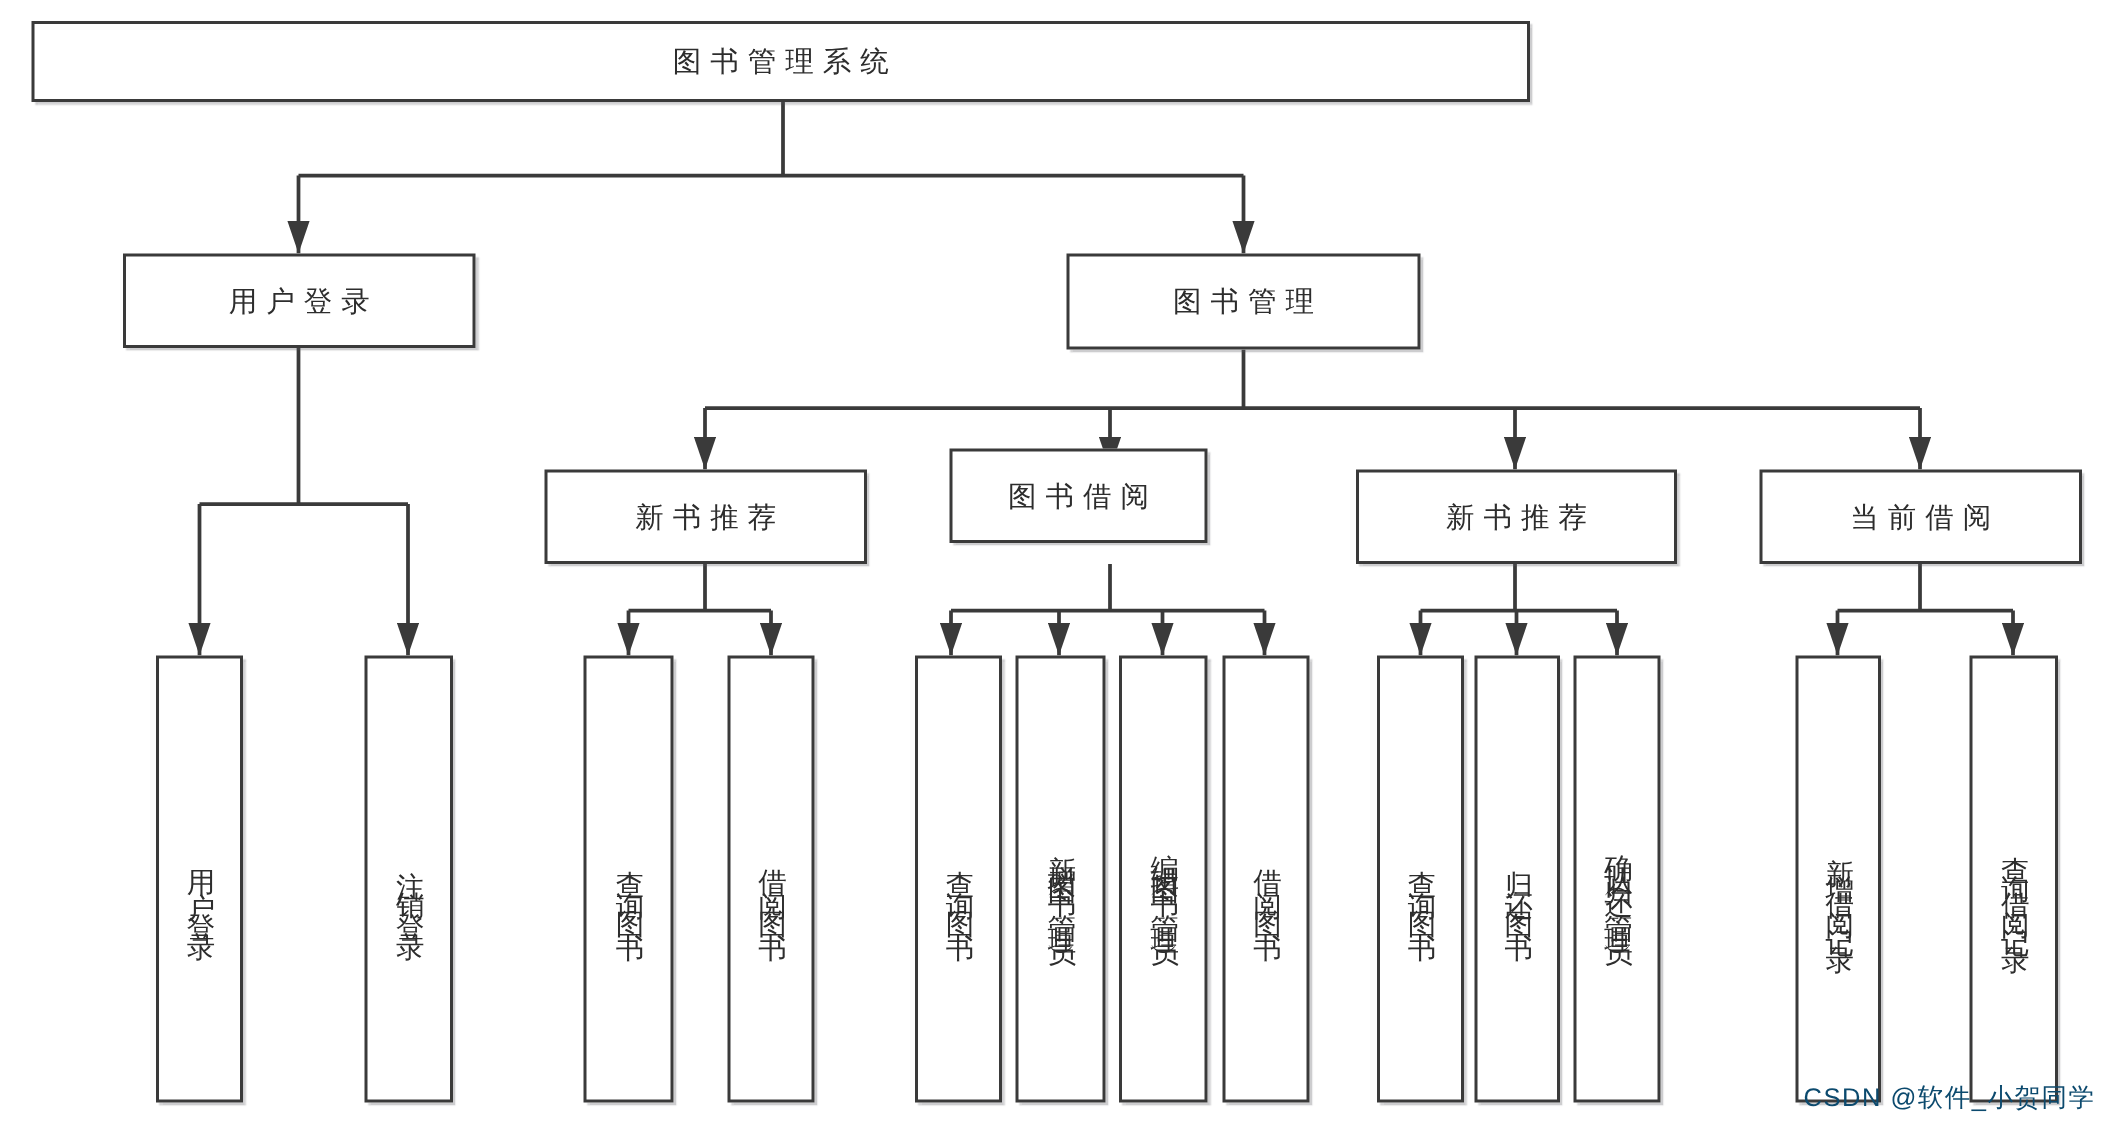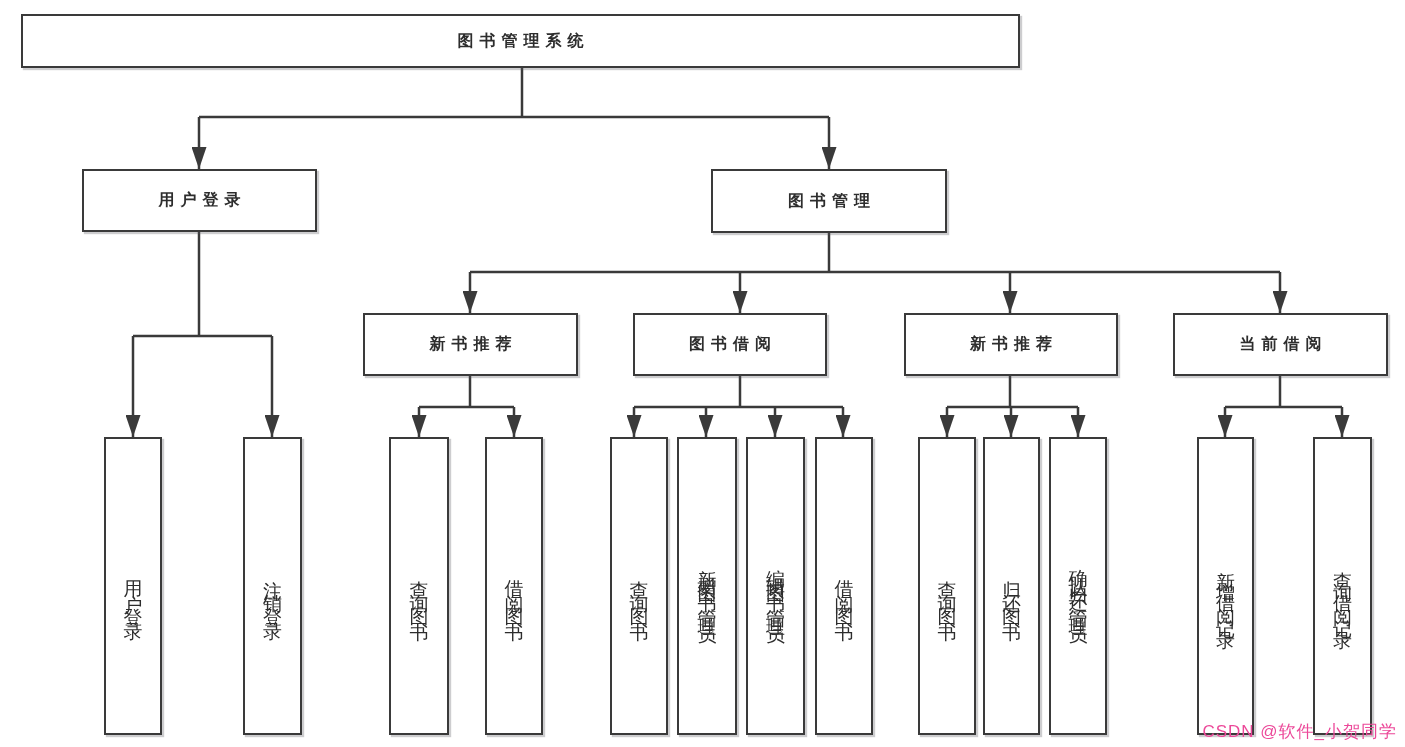--- a/index.html
+++ b/index.html
@@ -16,41 +16,40 @@
     position:absolute;
     box-sizing:border-box;
     border:2px solid #3a3a3a;
     background:#ffffff;
     display:flex;
     align-items:center;
     justify-content:center;
     box-shadow:2px 2px 1px rgba(90,90,95,0.30);
   }
   .hlabel{
-    font-size:16px;
+    font-size:19px;
     letter-spacing:6px;
     padding-left:6px;
     white-space:nowrap;
-    font-weight:bold;
   }
   .vtext{
     writing-mode:vertical-rl;
     text-orientation:mixed;
     font-size:19px;
     white-space:nowrap;
   }
   .v4{letter-spacing:14px;padding-top:14px;}
   .v6{letter-spacing:12px;padding-top:12px;}
   .v8{letter-spacing:8px;padding-top:8px;}
   .watermark{
     position:absolute;
     right:8px;
     bottom:4px;
     font-size:17px;
-    color:#ec4899;
+    color:#0c4a6e;
     letter-spacing:1px;
     white-space:nowrap;
   }
 </style>
 </head>
 <body>
 
 <div id="stage">
 
   <svg id="connectors" viewBox="0 0 1405 747" xmlns="http://www.w3.org/2000/svg">
@@ -110,21 +109,21 @@
   <div class="box" style="left:82px;top:169px;width:235px;height:63px">
     <span class="hlabel">用户登录</span>
   </div>
   <div class="box" style="left:363px;top:313px;width:215px;height:63px">
     <span class="hlabel">新书推荐</span>
   </div>
 
   <div class="box" style="left:711px;top:169px;width:236px;height:64px">
     <span class="hlabel">图书管理</span>
   </div>
-  <div class="box" style="left:633px;top:313px;width:194px;height:63px">
+  <div class="box" style="left:633px;top:299px;width:172px;height:63px">
     <span class="hlabel">图书借阅</span>
   </div>
   <div class="box" style="left:904px;top:313px;width:214px;height:63px">
     <span class="hlabel">新书推荐</span>
   </div>
   <div class="box" style="left:1173px;top:313px;width:215px;height:63px">
     <span class="hlabel">当前借阅</span>
   </div>
 
   <div class="box" style="left:104px;top:437px;width:58px;height:298px">

